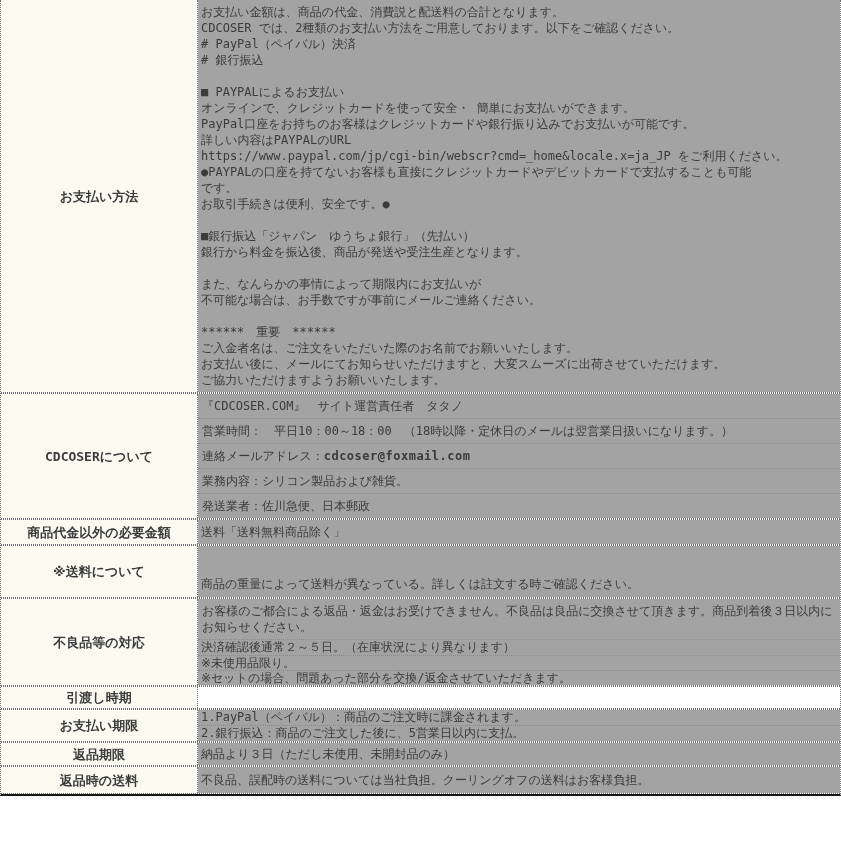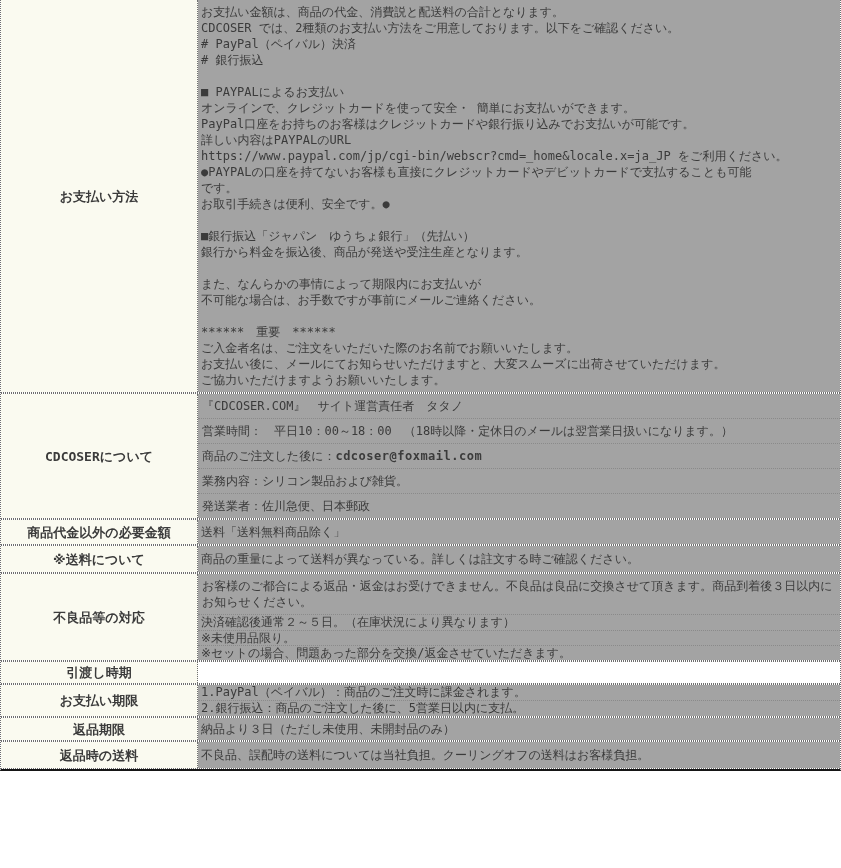--- a/index.html
+++ b/index.html
@@ -39,21 +39,21 @@
   .cnt {
     flex: 1;
     background: #a3a3a3;
     font-size: 12px;
     line-height: 16px;
     min-width: 0;
   }
   .textblock { white-space: pre-wrap; word-break: break-all; }
   .pad-pay   { padding: 4px 2px 4px 3px; }
   .pad-thin  { padding: 4px 2px 4px 3px; }
-  .pad-ship  { padding: 5px 16px 5px 3px; }
+  .pad-ship  { padding: 5px 16px 5px 3px; margin-top: 25px; }
   .pad-deliv { padding: 8px 2px 8px 3px; }
   .pad-ret   { padding: 3px 2px 3px 3px; }
   .pad-rets  { padding: 5px 2px 5px 3px; }
   .sub {
     white-space: pre-wrap;
     word-break: break-all;
     border-bottom: 1px dotted #8a8a8a;
     padding: 4px 2px 4px 4px;
   }
   .sub:last-child { border-bottom: none; }
@@ -94,21 +94,21 @@
 お支払い後に、メールにてお知らせいただけますと、大変スムーズに出荷させていただけます。
 ご協力いただけますようお願いいたします。</div>
     </div>
   </div>
 
   <div class="trow">
     <div class="lbl">CDCOSERについて</div>
     <div class="cnt">
       <div class="sub">『CDCOSER.COM』　サイト運営責任者　タタノ</div>
       <div class="sub">営業時間：　平日10：00～18：00　（18時以降・定休日のメールは翌営業日扱いになります。）</div>
-      <div class="sub"><span>商品のご注文した後に：</span><span class="email">cdcoser@foxmail.com</span></div>
+      <div class="sub"><span>連絡メールアドレス：</span><span class="email">cdcoser@foxmail.com</span></div>
       <div class="sub">業務内容：シリコン製品および雑貨。</div>
       <div class="sub">発送業者：佐川急便、日本郵政</div>
     </div>
   </div>
 
   <div class="trow">
     <div class="lbl">商品代金以外の必要金額</div>
     <div class="cnt">
       <div class="textblock pad-thin">送料「送料無料商品除く」</div>
     </div>

